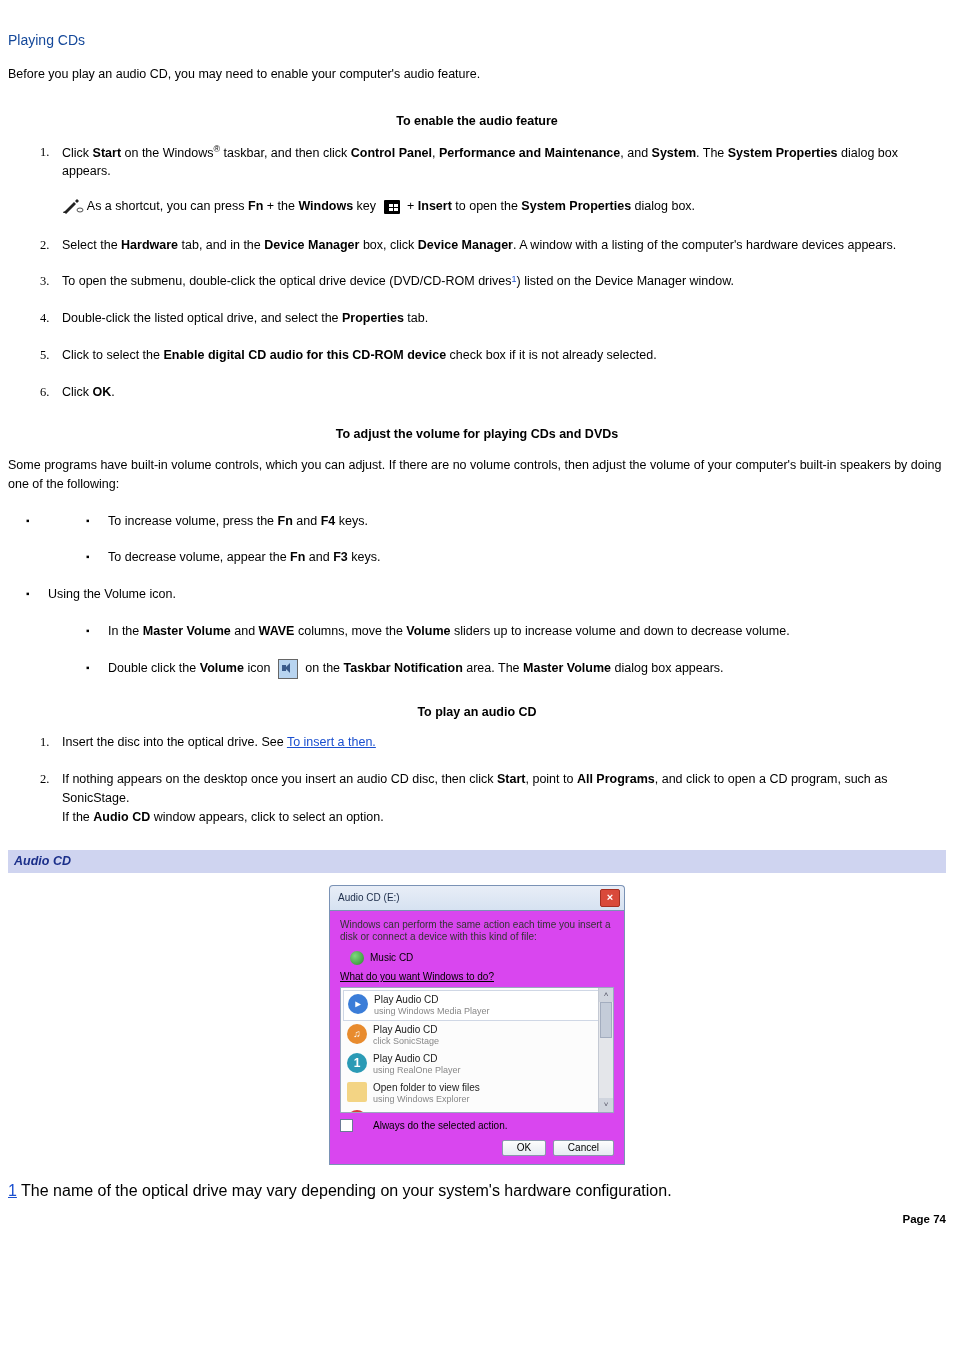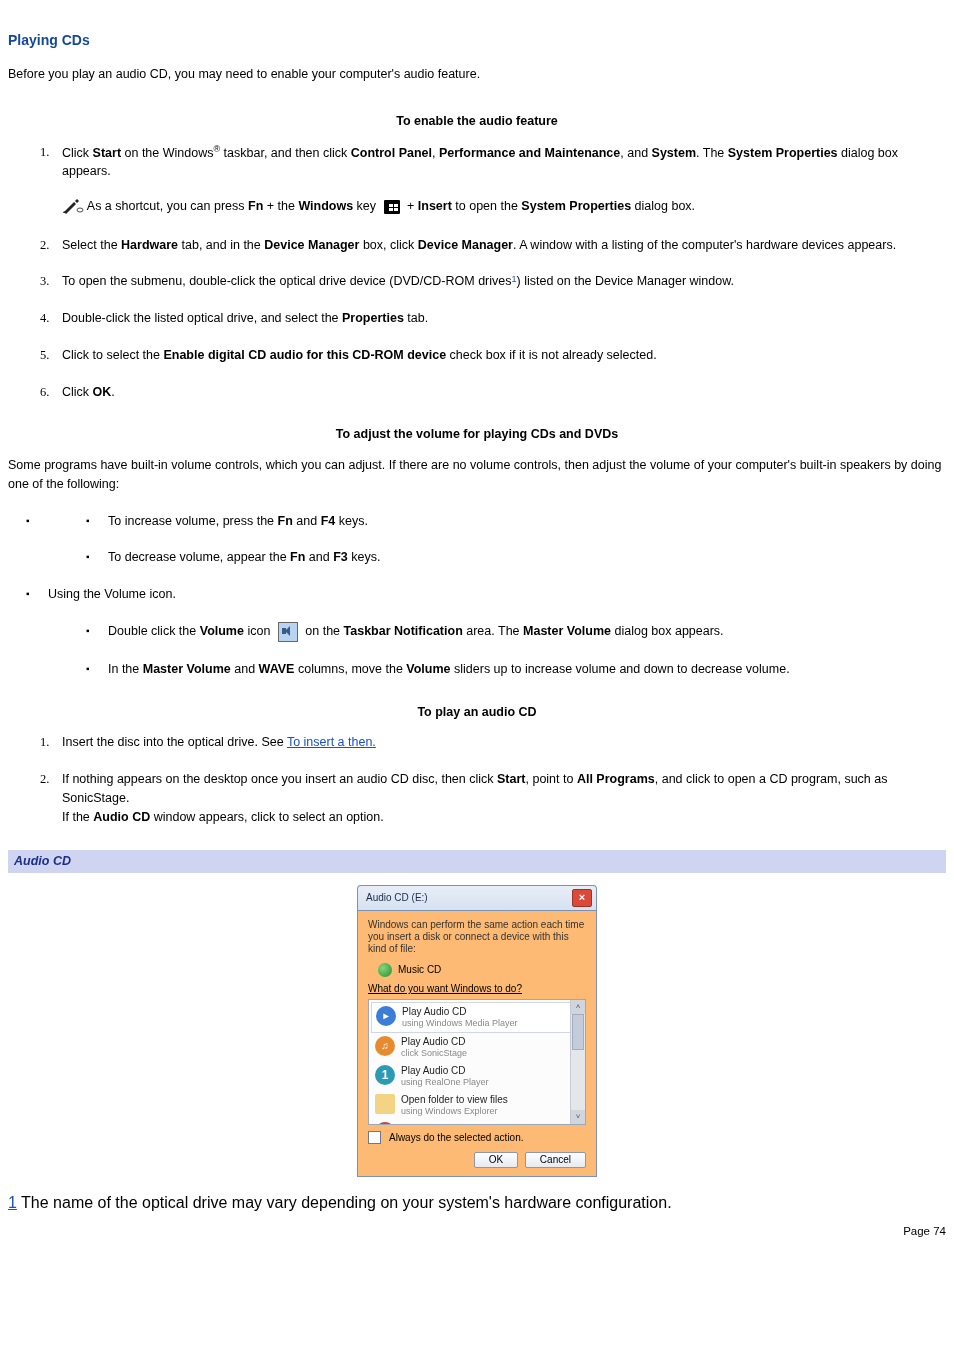--- a/index.html
+++ b/index.html
@@ -7,21 +7,21 @@
     font-size: 12.5px;
     color: #000;
     margin: 0;
     padding: 8px 8px 20px 8px;
     line-height: 1.5;
     background: #fff;
   }
   h2.title {
     color: #14489a;
     font-size: 14px;
-    font-weight: bold;
+    font-weight: normal;
     margin: 22px 0 14px 0;
   }
   .intro {
     margin: 12px 0 28px 0;
   }
   .section-head {
     font-weight: bold;
     margin: 24px 0 12px 0;
     text-align: center;
   }
@@ -134,21 +134,21 @@
     background: #cfd4f0;
     color: #1b2f8a;
     font-style: italic;
     font-weight: bold;
     padding: 2px 6px;
     margin: 24px 0 12px 0;
     font-size: 12.5px;
   }
   
   .dialog-wrap {
-    width: 240px;
+    width: 296px;
     margin: 10px auto 14px auto;
     font-size: 10px;
     font-family: Tahoma, Arial, sans-serif;
     line-height: 1.2;
   }
   .dlg-title {
     background: linear-gradient(#e8eef7,#d6e2f1);
     border: 1px solid #7a92b5;
     border-bottom: none;
     padding: 3px 4px 3px 8px;
@@ -165,21 +165,21 @@
     border: 1px solid #a52f22;
     color: #fff;
     text-align: center;
     font-weight: bold;
     line-height: 14px;
     border-radius: 2px;
     font-size: 11px;
   }
   .dlg-body {
     border: 1px solid #7a92b5;
-    background: #fdba74;
+    background: #d946ef;
     padding: 8px 10px 8px 10px;
   }
   .dlg-expl { color: #333; margin-bottom: 8px; }
   .dlg-music { display: flex; align-items: center; gap: 6px; margin-bottom: 6px; margin-left: 10px; }
   .music-ico {
     width: 14px; height: 14px; border-radius: 50%;
     background: radial-gradient(circle at 35% 35%, #7fd87f, #2a8a2a);
   }
   .dlg-prompt { margin-bottom: 4px; text-decoration: underline; }
   .dlg-list {
@@ -225,40 +225,40 @@
     line-height: 14px;
     color: #556;
   }
   .dlg-scroll .thumb {
     position: absolute;
     top: 14px; left: 1px; right: 1px;
     height: 34px;
     background: #c4ccd9;
     border: 1px solid #a3adbf;
   }
-  .dlg-check { margin: 6px 0 8px 0; display: flex; align-items: center; gap: 8px; }
+  .dlg-check { margin: 6px 0 8px 0; display: flex; align-items: center; gap: 20px; }
   .chk { width: 11px; height: 11px; border: 1px solid #6a7a95; background: #fff; }
   .dlg-btns { text-align: right; }
   .dlg-btn {
     display: inline-block;
     border: 1px solid #8a97ad;
     background: linear-gradient(#fdfdfd,#e6ebf2);
     padding: 1px 14px;
     border-radius: 2px;
     font-size: 10px;
     margin-left: 4px;
   }
   .footnote {
     font-size: 16px;
     margin-top: 6px;
   }
   .footnote a { color: #1a4fcf; text-decoration: underline; }
   .page-num {
     text-align: right;
-    font-weight: normal;
+    font-weight: bold;
     font-size: 11.5px;
     margin-top: 8px;
   }
 </style>
 </head>
 <body>
 
 <h2 class="title">Playing CDs</h2>
 
 <p class="intro">Before you play an audio CD, you may need to enable your computer's audio feature.</p>
@@ -308,22 +308,22 @@
 <ul class="bulleted">
   <li>
     <ul class="bulleted inner" style="margin-top:18px;">
       <li><span>To increase volume, press the </span><strong>Fn</strong><span> and </span><strong>F4</strong><span> keys.</span></li>
       <li><span>To decrease volume, appear the </span><strong>Fn</strong><span> and </span><strong>F3</strong><span> keys.</span></li>
     </ul>
   </li>
   <li>
     <span>Using the Volume icon.</span>
     <ul class="bulleted inner" style="margin-top:18px;">
+      <li><span>In the </span><strong>Master Volume</strong><span> and </span><strong>WAVE</strong><span> columns, move the </span><strong>Volume</strong><span> sliders up to increase volume and down to decrease volume.</span></li>
       <li><span>Double click the </span><strong>Volume</strong><span> icon </span><span class="vol-icon"></span><span> on the </span><strong>Taskbar Notification</strong><span> area. The </span><strong>Master Volume</strong><span> dialog box appears.</span></li>
-      <li><span>In the </span><strong>Master Volume</strong><span> and </span><strong>WAVE</strong><span> columns, move the </span><strong>Volume</strong><span> sliders up to increase volume and down to decrease volume.</span></li>
     </ul>
   </li>
 </ul>
 
 <p class="section-head">To play an audio CD</p>
 
 <ol class="numbered">
   <li>
     <span class="num">1.</span>
     <span><span>Insert the disc into the optical drive. See </span><a href="#" class="link">To insert a then.</a></span>

